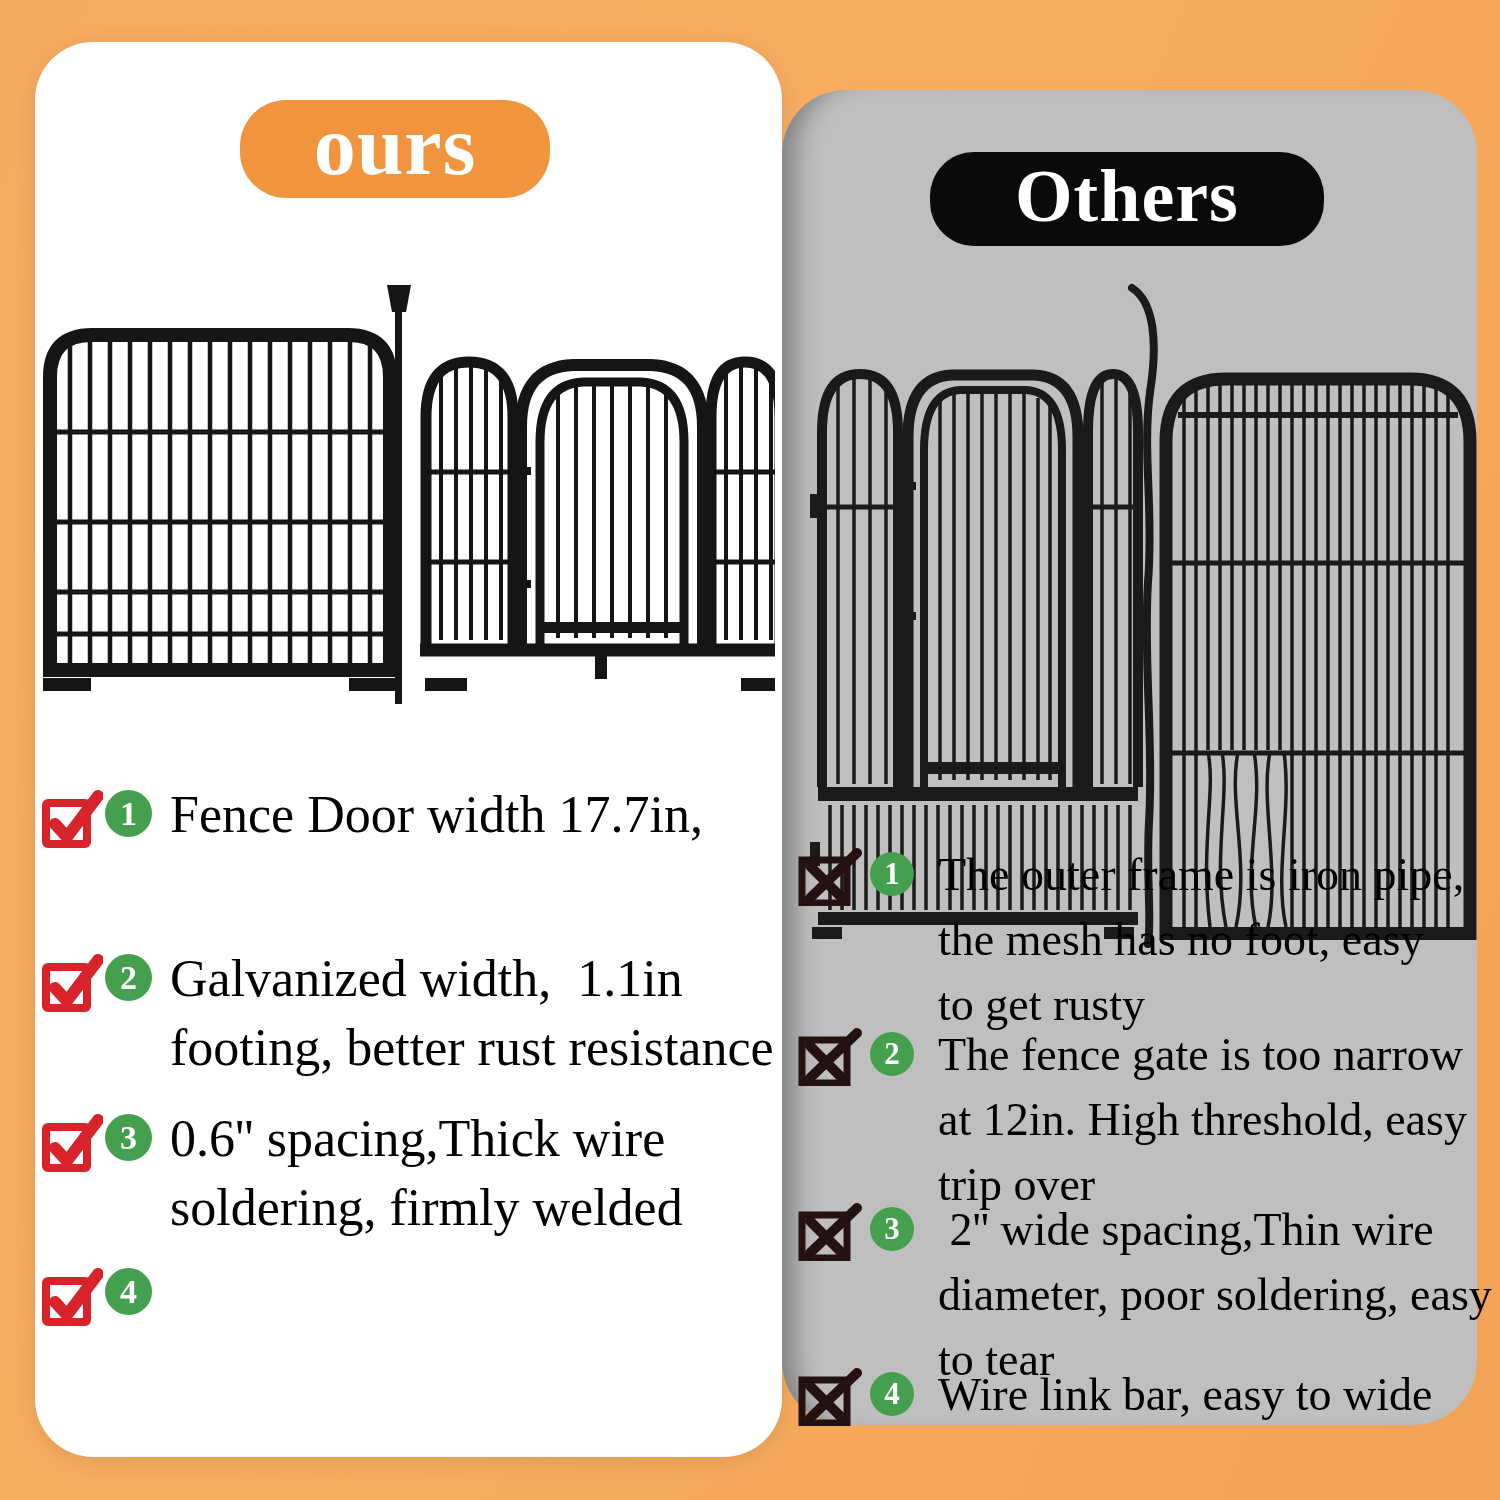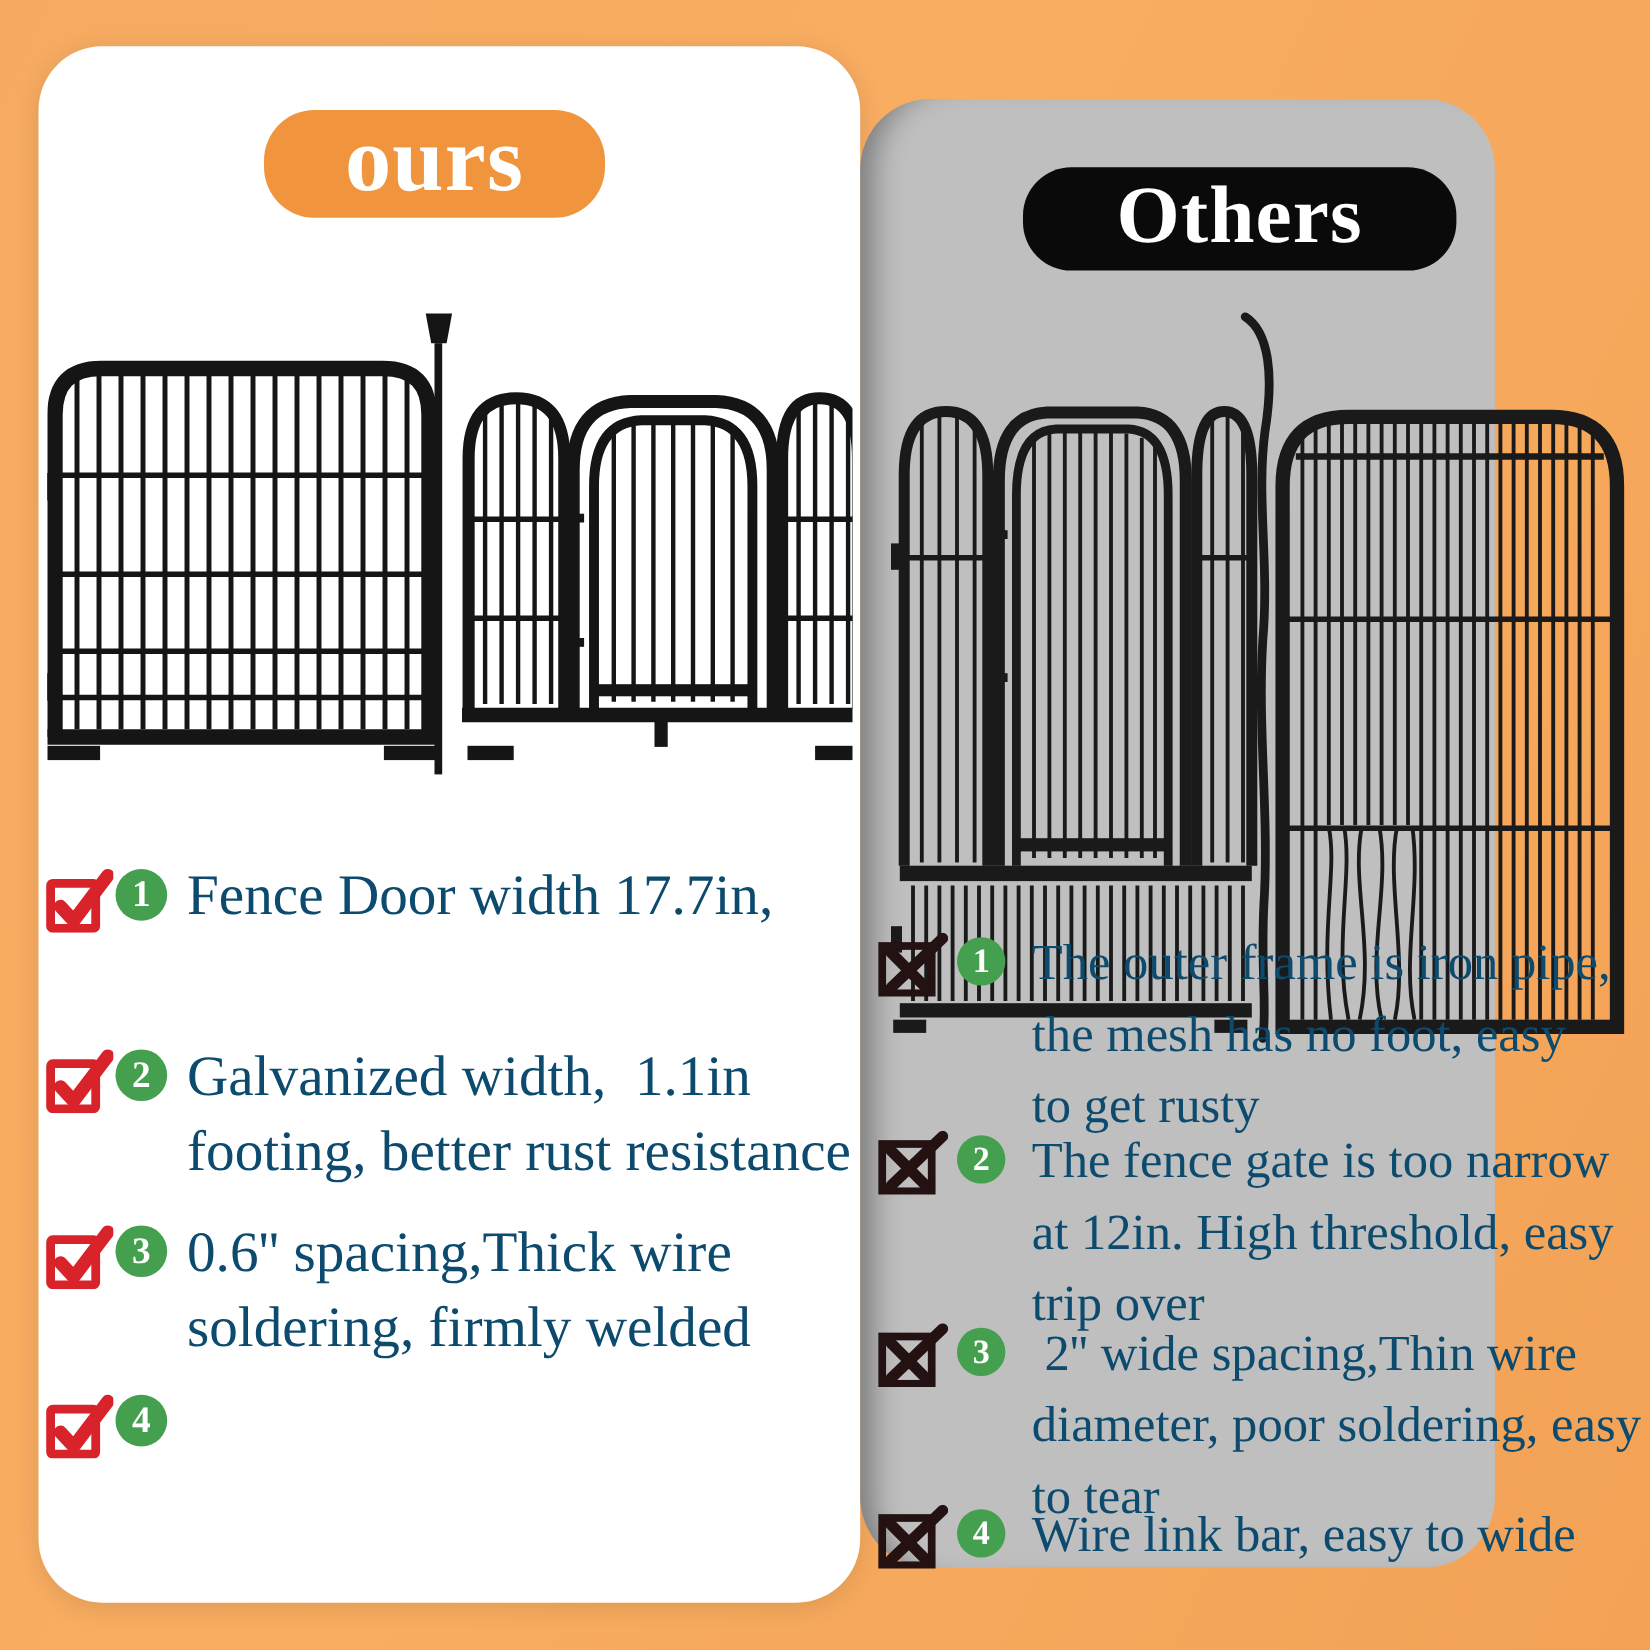--- a/index.html
+++ b/index.html
@@ -8,21 +8,21 @@
     background:linear-gradient(115deg,#f6ab61 0%,#f8ad60 45%,#f3a256 100%);
     font-family:Liberation Serif, serif;
   }
   
   .card-ours{
     position:absolute;left:35px;top:42px;width:747px;height:1415px;
     background:#ffffff;border-radius:58px;
     box-shadow:0 4px 22px rgba(0,0,0,0.10);
   }
   .card-others{
-    position:absolute;left:782px;top:90px;width:577px;height:1335px;
+    position:absolute;left:782px;top:90px;width:695px;height:1335px;
     background:#bfbfbf;border-radius:64px;
     box-shadow:inset 30px 0 26px -18px rgba(0,0,0,0.35);
   }
   
   .pill{
     position:absolute;display:flex;align-items:center;justify-content:center;
     color:#ffffff;font-weight:bold;letter-spacing:1px;
   }
   .pill-ours{
     left:205px;top:58px;width:310px;height:92px;border-radius:46px;
@@ -36,21 +36,21 @@
   .fence-svg{position:absolute;}
   
   .item{position:absolute;display:flex;align-items:flex-start;}
   .item .mark{flex:0 0 auto;}
   .numcircle{
     flex:0 0 auto;border-radius:50%;background:#44a04e;color:#ffffff;
     display:flex;align-items:center;justify-content:center;font-weight:bold;
   }
   .card-ours .numcircle{width:47px;height:47px;font-size:34px;margin:4px 0 0 2px;}
   .card-others .numcircle{width:44px;height:44px;font-size:31px;margin:4px 0 0 8px;}
-  .lines{color:#0c4a6e;}
+  .lines{color:#000000;}
   .card-ours .lines{font-size:52px;line-height:69px;margin-left:18px;margin-top:-6px;}
   .card-others .lines{font-size:46px;line-height:65px;margin-left:24px;margin-top:-6px;}
   .line{white-space:pre;}
 </style>
 </head>
 <body>
 
 <div class="canvas">
 
   <div class="card-ours">

